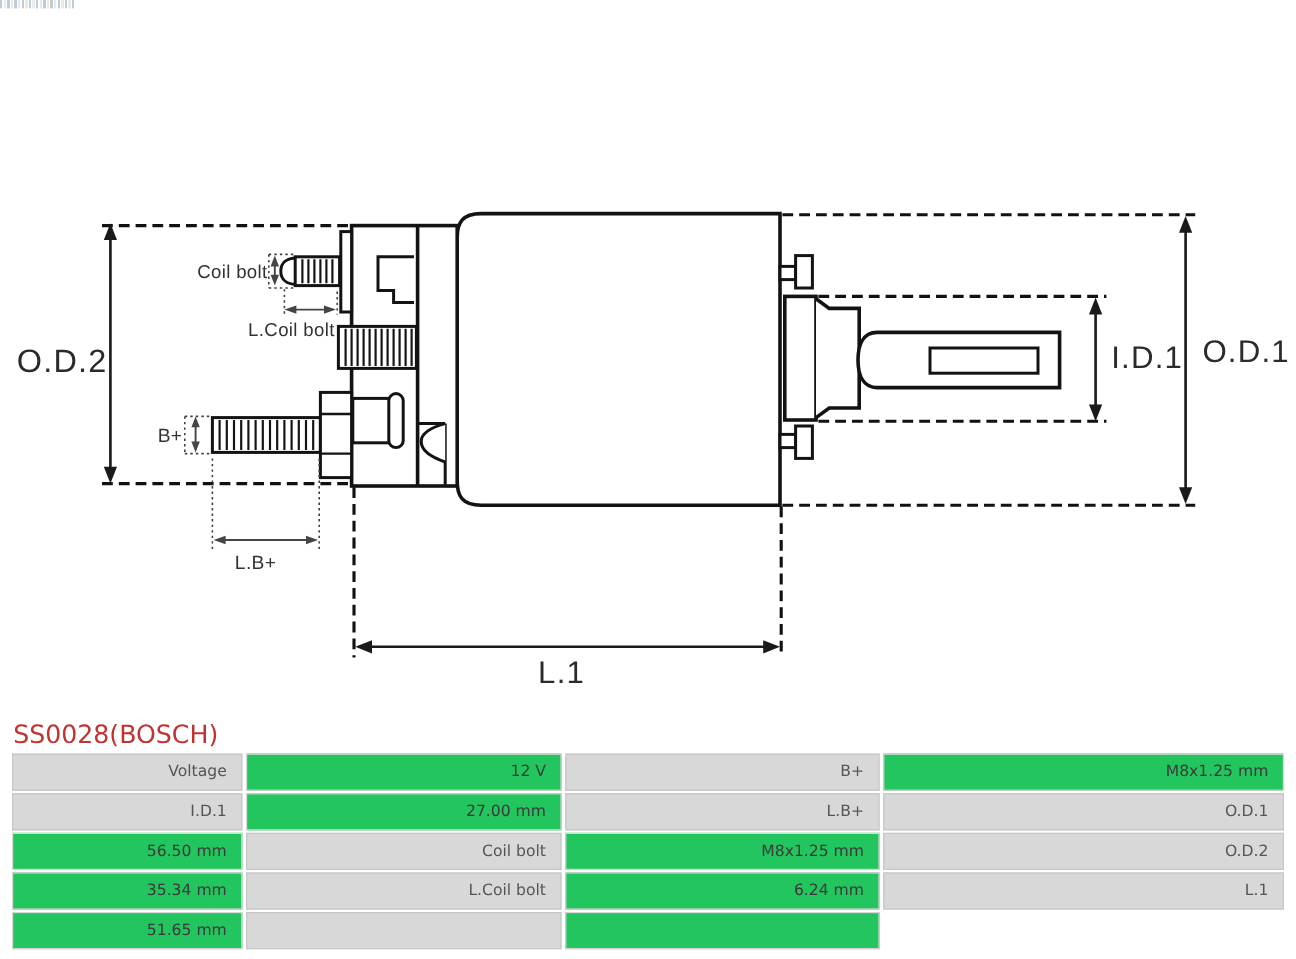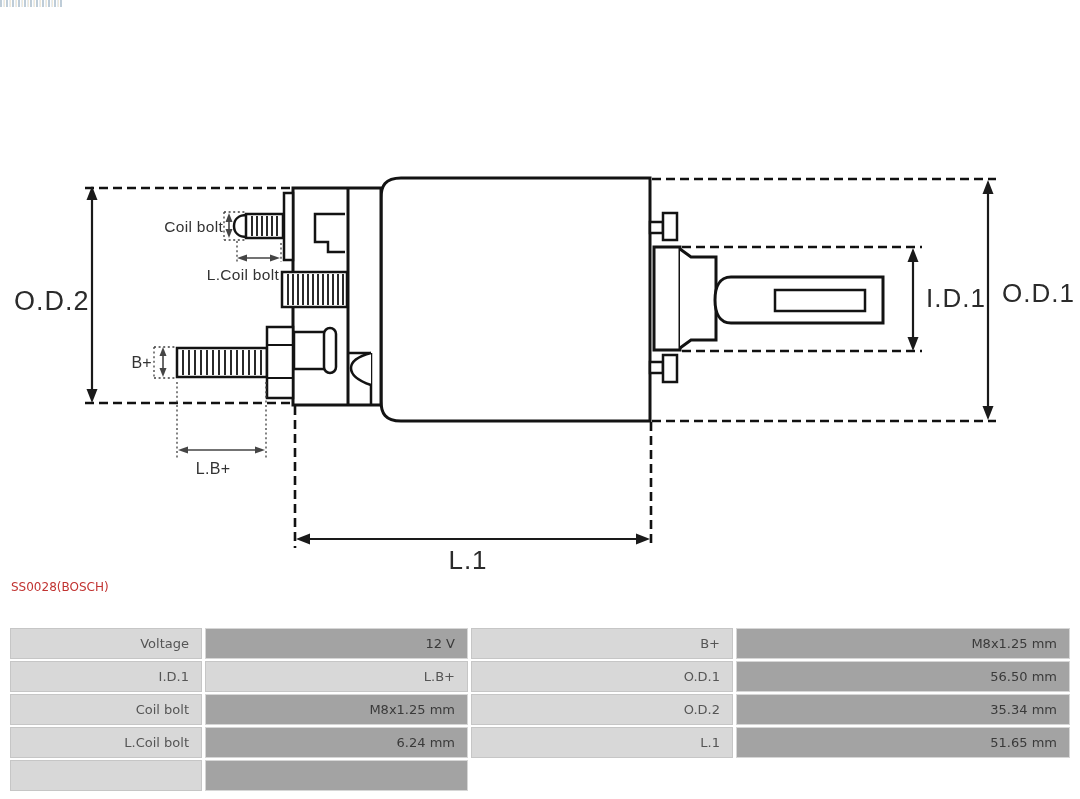--- a/index.html
+++ b/index.html
@@ -3,29 +3,29 @@
 <meta charset="utf-8">
 <style>
   html,body{margin:0;padding:0;background:#fff;}
   #stage{position:relative;width:1080px;height:799px;background:#ffffff;overflow:hidden;
          font-family:"DejaVu Sans","Liberation Sans",sans-serif;}
   #logo-strip{position:absolute;left:0;top:0;width:63px;height:7px;opacity:.75;
       background:repeating-linear-gradient(90deg,#a9bccb 0 2px,#ffffff 2px 3px,#dde5ec 3px 4px,#e9e1cd 4px 5px,#ffffff 5px 6px);}
   #drawing{position:absolute;left:0;top:0;width:1080px;height:595px;}
   .dim-label{font-family:"Liberation Sans",sans-serif;fill:#2b2b2b;letter-spacing:1px;}
   .dim-label-sm{font-family:"Liberation Sans",sans-serif;fill:#333;letter-spacing:.3px;}
-  #part-title{position:absolute;left:11px;top:580px;font-size:12px;color:#c13331;
+  #part-title{position:absolute;left:11px;top:600px;font-size:21px;color:#c13331;
       font-family:"DejaVu Sans","Liberation Sans",sans-serif;}
   #spec-table{position:absolute;left:10px;top:628px;width:1060px;display:grid;
       grid-template-columns:192px 263px 262px auto;grid-auto-rows:31px;gap:2px 3px;
       font-size:13px;}
   .cell{box-sizing:border-box;line-height:29px;text-align:right;padding:0 12px 0 4px;
       white-space:nowrap;overflow:hidden;}
   .cell-label{background:#d8d8d8;border:1px solid #c6c6c6;color:#555;}
-  .cell-value{background:#a3a3a3;border:1px solid #d6d6d6;color:#3a3a3a;}
+  .cell-value{background:#22c55e;border:1px solid #d6d6d6;color:#3a3a3a;}
 </style>
 </head>
 <body>
 
 <div id="stage">
 
   <div id="logo-strip"></div>
 
   <svg id="drawing" viewBox="0 0 1080 595" xmlns="http://www.w3.org/2000/svg">
 
@@ -140,20 +140,21 @@
 
   <div id="part-title">SS0028(BOSCH)</div>
 
   <div id="spec-table">
     <div class="cell cell-label">Voltage</div>
     <div class="cell cell-value">12 V</div>
     <div class="cell cell-label">B+</div>
     <div class="cell cell-value">M8x1.25 mm</div>
 
     <div class="cell cell-label">I.D.1</div>
+    <div class="cell cell-value">27.00 mm</div>
     <div class="cell cell-label">L.B+</div>
 
     <div class="cell cell-label">O.D.1</div>
     <div class="cell cell-value">56.50 mm</div>
     <div class="cell cell-label">Coil bolt</div>
     <div class="cell cell-value">M8x1.25 mm</div>
 
     <div class="cell cell-label">O.D.2</div>
     <div class="cell cell-value">35.34 mm</div>
     <div class="cell cell-label">L.Coil bolt</div>

